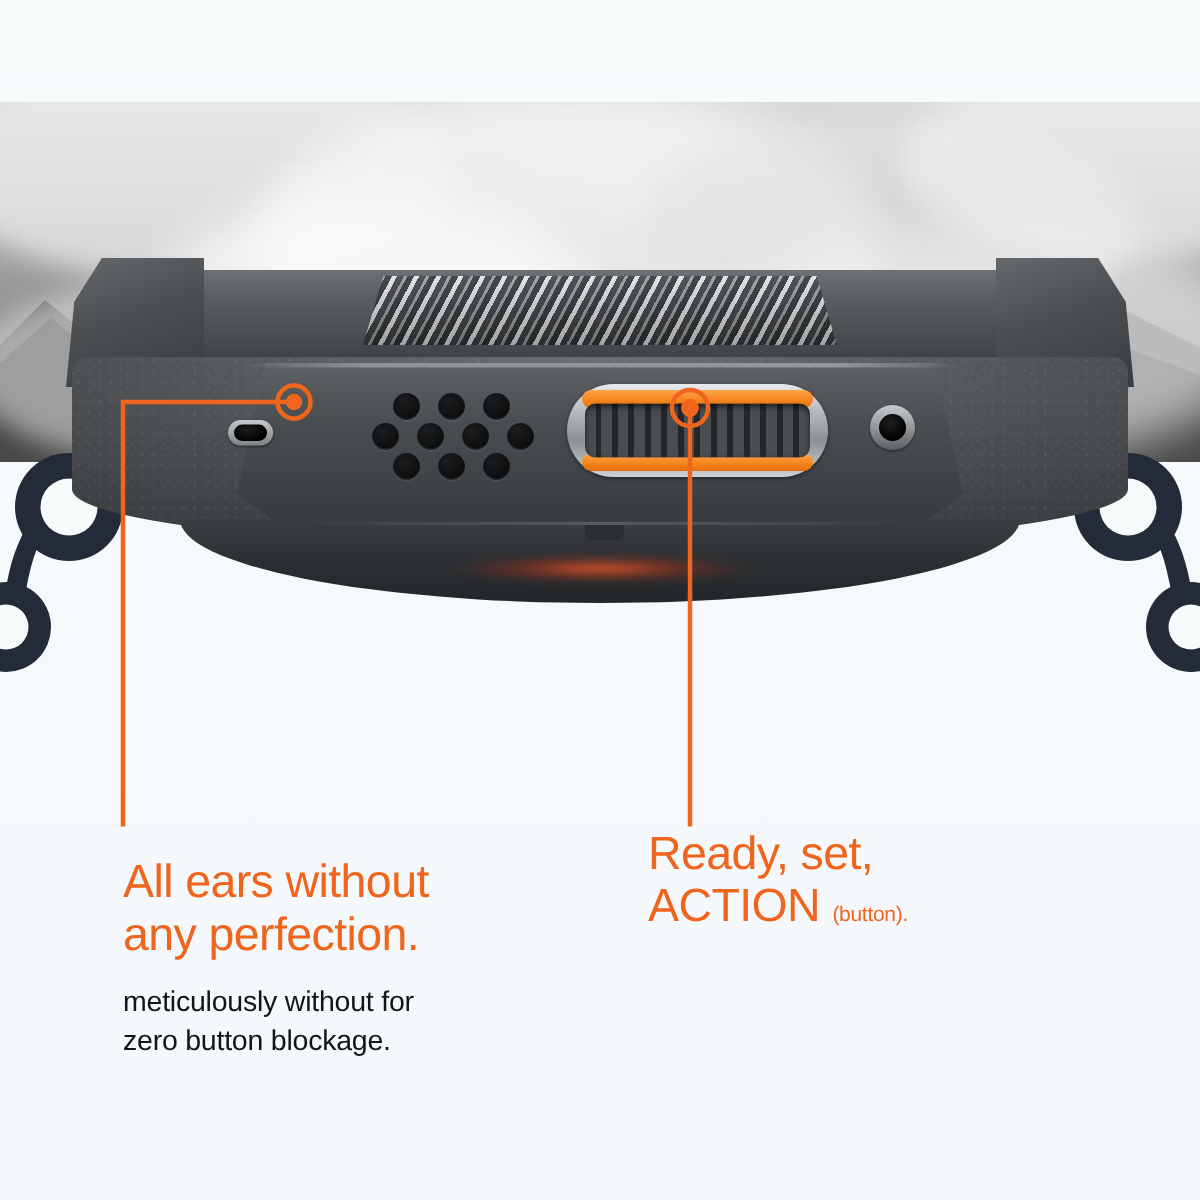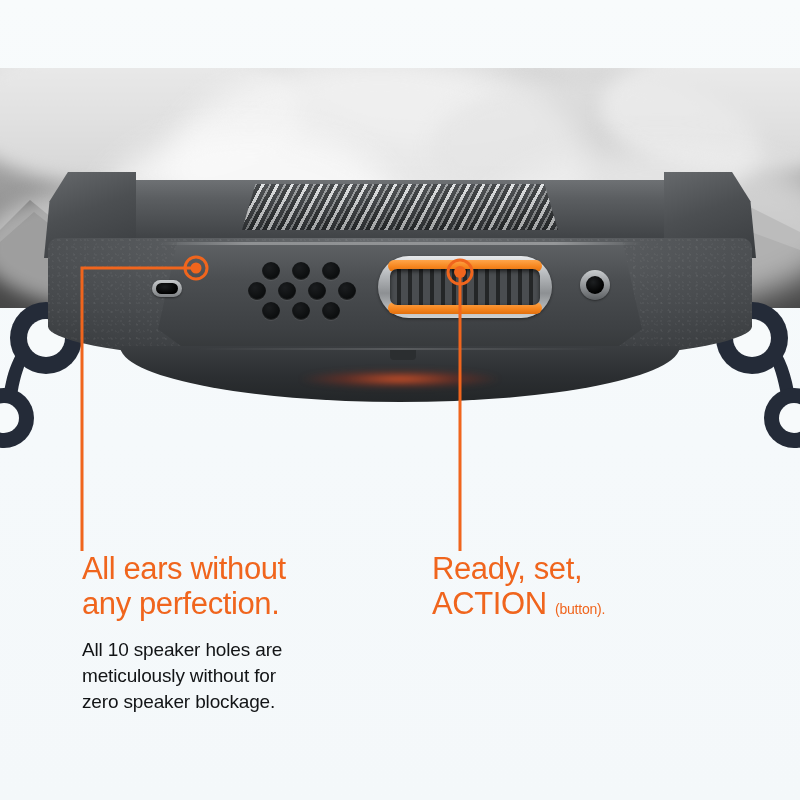--- a/index.html
+++ b/index.html
@@ -245,21 +245,21 @@
   }
 
   
   .callout-svg { position: absolute; left: 0; top: 0; width: 800px; height: 800px; pointer-events: none; }
 
   
   .col {
     position: absolute;
     width: 330px;
   }
-  .col-left  { left: 82px;  top: 552px; }
+  .col-left  { left: 82px;  top: 571px; }
   .col-right { left: 432px; top: 552px; }
 
   .head {
     color: #f0651d;
     font-size: 31px;
     line-height: 1.12;
     font-weight: 400;
     letter-spacing: -0.4px;
     white-space: nowrap;
   }
@@ -417,23 +417,22 @@
       <circle cx="460" cy="272" r="6" fill="#f0651d"></circle>
     </g>
   </svg>
 
   <div class="col col-left">
     <div class="head">
       <div>All ears without</div>
       <div>any perfection.</div>
     </div>
     <div class="body-txt">
-      <div>All 10 speaker holes are</div>
       <div>meticulously without for</div>
-      <div>zero speaker blockage.</div>
+      <div>zero button blockage.</div>
     </div>
   </div>
 
   <div class="col col-right">
     <div class="head">
       <div>Ready, set,</div>
       <div>
         <span>ACTION</span>
         <span class="small">(button).</span>
       </div>

